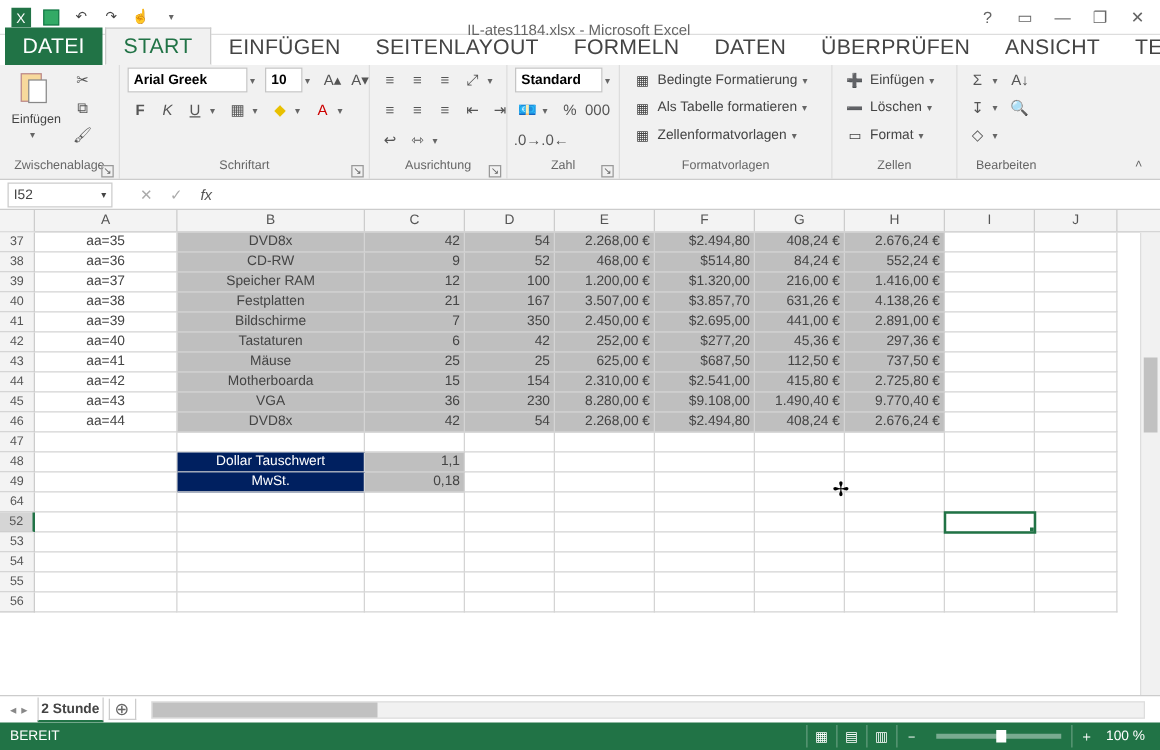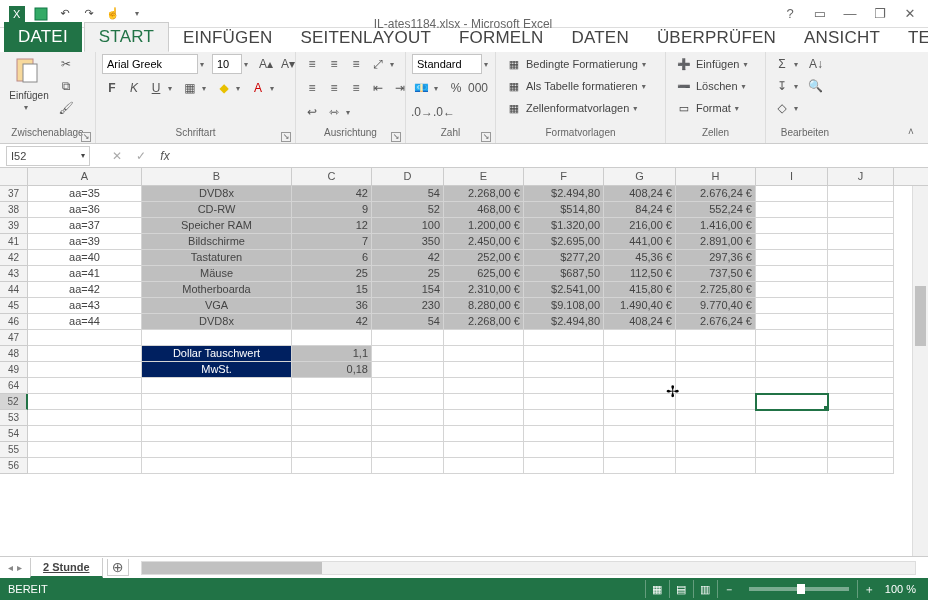--- a/index.html
+++ b/index.html
@@ -31,21 +31,21 @@
 
 .bigbtn { display: flex; flex-direction: column; align-items: center; width: 46px; cursor: pointer; gap: 2px; padding-top: 2px; }
 .bigbtn .ico { width: 32px; height: 32px; }
 .bigbtn .lbl { font-size: 10px; text-align: center; }
 
 .col { display: flex; flex-direction: column; gap: 2px; }
 .row { display: flex; gap: 2px; align-items: center; }
 .smbtn { width: 20px; height: 20px; display: flex; align-items: center; justify-content: center; cursor: pointer; font-size: 12px; color: #555; }
 .dd { width: 10px; font-size: 8px; color: #666; cursor: pointer; }
 
-input.combo { height: 20px; border: 1px solid #c5c5c5; background: #fff; padding: 0 4px; font-size: 11px; }
+input.combo { height: 20px; border: 1px solid #c5c5c5; background: #fff; padding: 0 4px; font-size: 11px; font-weight: bold; }
 .fontname { width: 96px; }
 .fontsize { width: 30px; }
 
 .mid-btn { height: 20px; display: flex; align-items: center; gap: 4px; padding: 0 4px; cursor: pointer; font-size: 11px; color: #444; }
 .mid-btn .ico { width: 16px; height: 16px; display: inline-flex; align-items: center; justify-content: center; }
 
 .collapse { position: absolute; right: 6px; bottom: 3px; width: 14px; height: 14px; cursor: pointer; font-size: 10px; color: #666; }
 
 
 .fbar { height: 24px; border-bottom: 1px solid #ccc; display: flex; align-items: center; background: #fff; }
@@ -76,21 +76,21 @@
 
 .cursor-plus { position: absolute; left: 666px; top: 214px; font-size: 16px; color: #000; pointer-events: none; }
 
 .vscroll { position: absolute; right: 0; top: 18px; width: 16px; bottom: 0; background: #f1f1f1; border-left: 1px solid #ddd; }
 .vscroll .thumb { position: absolute; left: 2px; right: 2px; top: 100px; height: 60px; background: #c1c1c1; }
 
 
 .sheets { height: 22px; border-top: 1px solid #ccc; display: flex; align-items: center; background: #fff; }
 .sheets .nav { display: flex; gap: 4px; padding: 0 8px; color: #888; }
 .sheets .nav span { cursor: pointer; font-size: 10px; }
-.sheet-tab { padding: 3px 12px; border: 1px solid #ccc; border-top: none; font-size: 11px; cursor: pointer; background: #fff; text-decoration: underline; }
+.sheet-tab { padding: 3px 2px; border: 1px solid #ccc; border-top: none; font-size: 11px; cursor: pointer; background: #fff; }
 .sheet-tab.active { border-bottom: 2px solid #217346; font-weight: bold; }
 .add-sheet { width: 22px; text-align: center; cursor: pointer; color: #666; font-size: 14px; border: 1px solid #ccc; border-top: none; margin-left: 4px; }
 .hscroll { flex: 1; margin: 0 12px; height: 14px; background: #f1f1f1; border: 1px solid #ddd; position: relative; }
 .hscroll .thumb { position: absolute; left: 0; top: 0; bottom: 0; width: 180px; background: #c1c1c1; }
 
 
 .status { height: 22px; background: #217346; color: #fff; display: flex; align-items: center; padding: 0 8px; font-size: 11px; }
 .status .spacer { flex: 1; }
 .status .vbtn { width: 24px; height: 18px; display: flex; align-items: center; justify-content: center; cursor: pointer; border-left: 1px solid rgba(255,255,255,.3); }
 .status .slider { width: 100px; height: 4px; background: rgba(255,255,255,.4); margin: 0 8px; position: relative; }
@@ -385,20 +385,33 @@
         <div class="cell wC gray right">12</div>
         <div class="cell wD gray right">100</div>
         <div class="cell wE gray right">1.200,00 €</div>
         <div class="cell wF gray right">$1.320,00</div>
         <div class="cell wG gray right">216,00 €</div>
         <div class="cell wH gray right">1.416,00 €</div>
         <div class="cell wI"></div>
         <div class="cell wJ"></div>
       </div>
       <div class="gr">
+        <div class="rh">40</div>
+        <div class="cell wA center">aa=38</div>
+        <div class="cell wB gray center">Festplatten</div>
+        <div class="cell wC gray right">21</div>
+        <div class="cell wD gray right">167</div>
+        <div class="cell wE gray right">3.507,00 €</div>
+        <div class="cell wF gray right">$3.857,70</div>
+        <div class="cell wG gray right">631,26 €</div>
+        <div class="cell wH gray right">4.138,26 €</div>
+        <div class="cell wI"></div>
+        <div class="cell wJ"></div>
+      </div>
+      <div class="gr">
         <div class="rh">41</div>
         <div class="cell wA center">aa=39</div>
         <div class="cell wB gray center">Bildschirme</div>
         <div class="cell wC gray right">7</div>
         <div class="cell wD gray right">350</div>
         <div class="cell wE gray right">2.450,00 €</div>
         <div class="cell wF gray right">$2.695,00</div>
         <div class="cell wG gray right">441,00 €</div>
         <div class="cell wH gray right">2.891,00 €</div>
         <div class="cell wI"></div>

